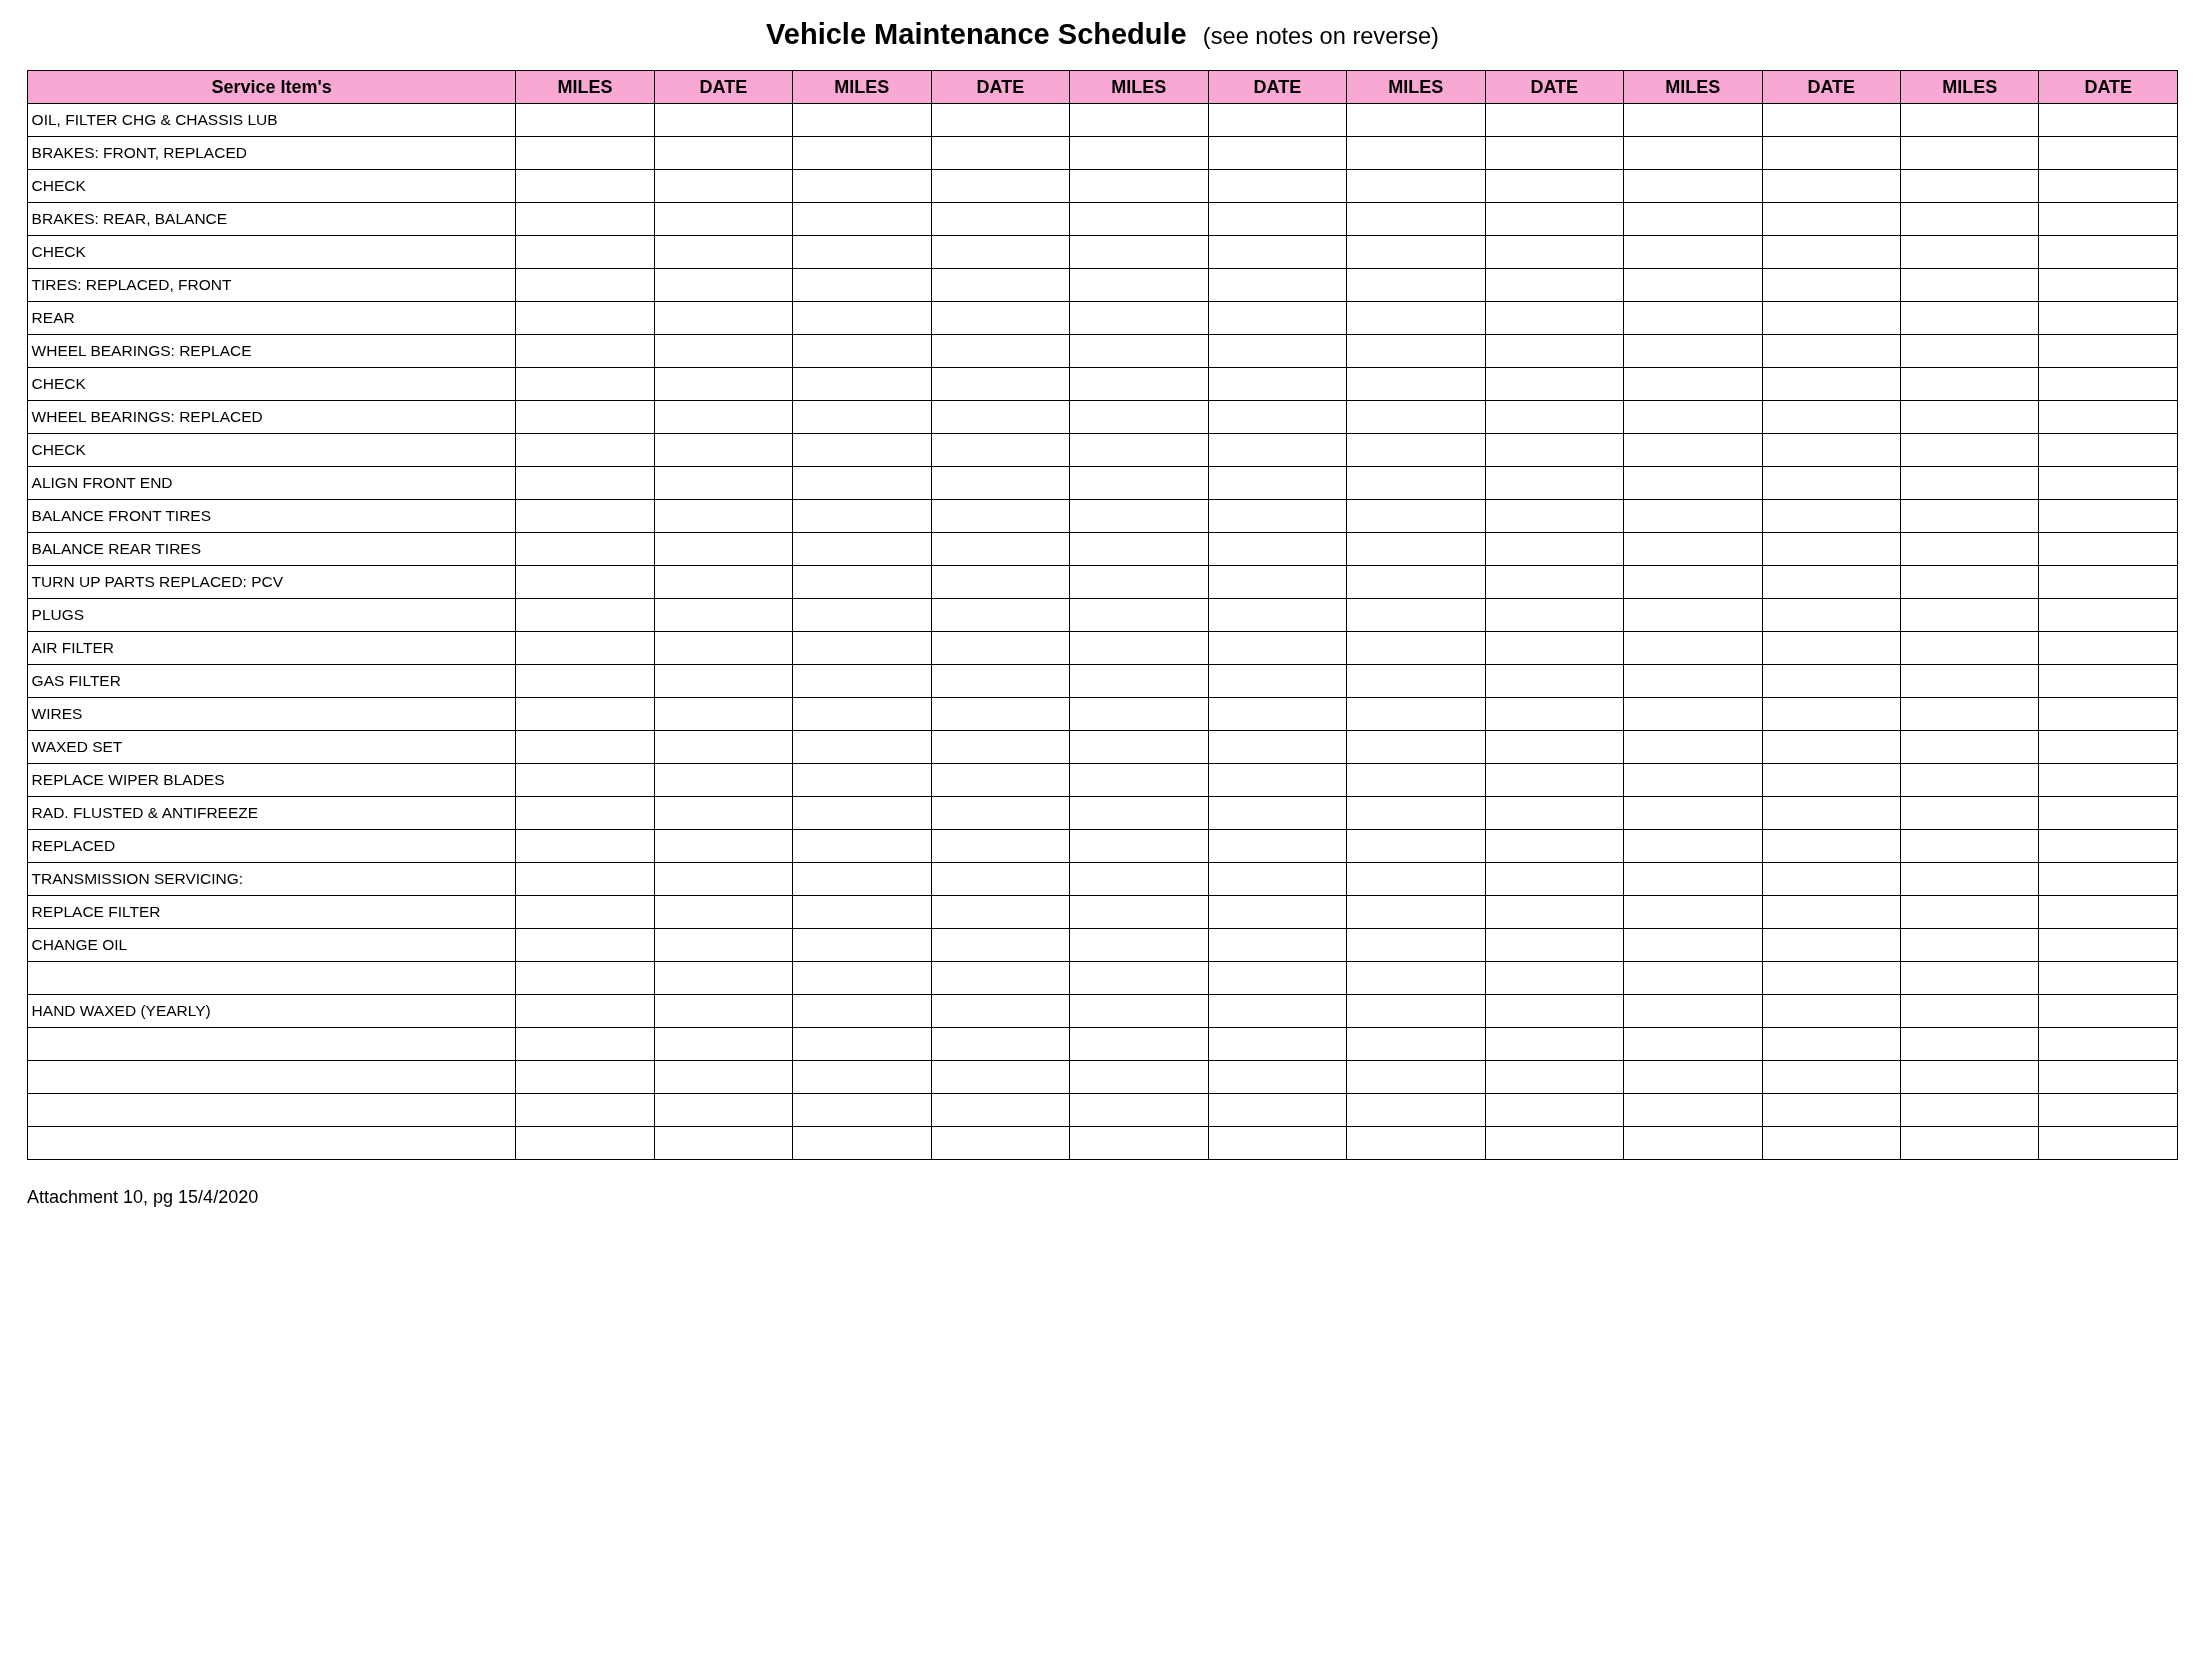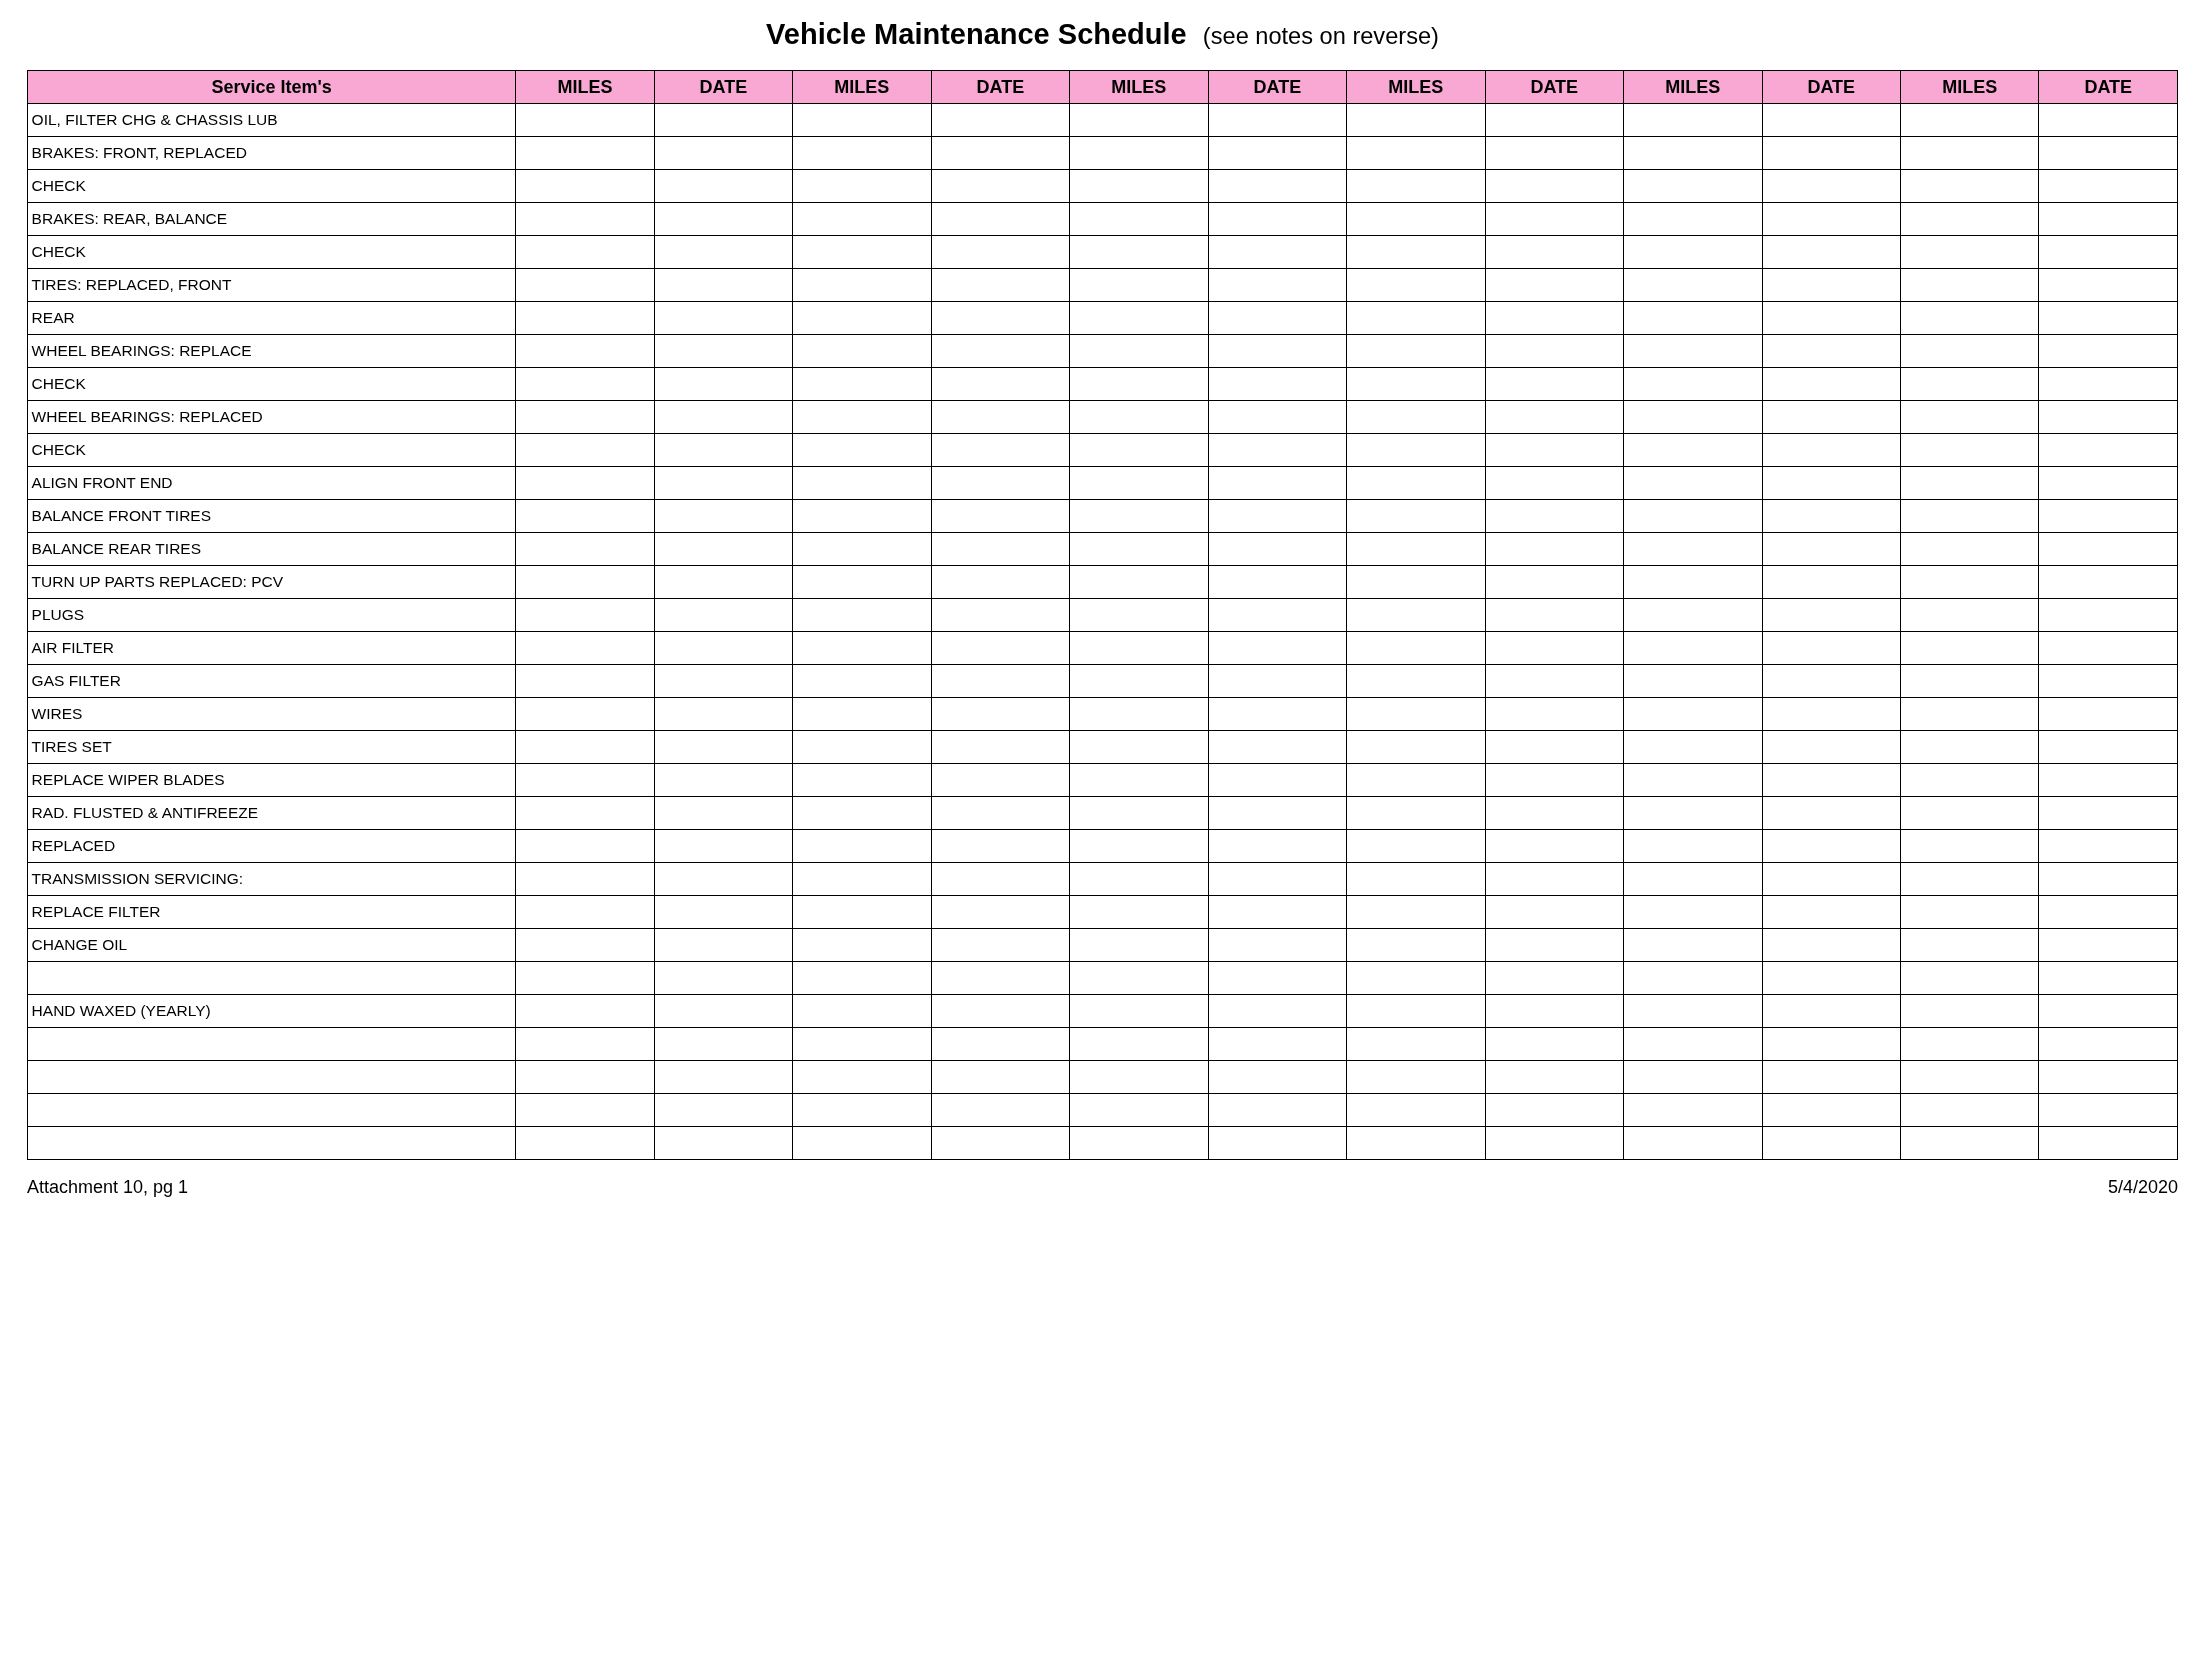--- a/index.html
+++ b/index.html
@@ -51,22 +51,21 @@
     }
     .header-service {
       text-align: center !important;
       font-size: 18px;
     }
     .data-col {
       width: 80px;
     }
     .footer {
       display: flex;
-      justify-content: space-between;
-      margin-top: 17px;
+      margin-top: 27px;
       font-size: 18px;
       font-family: Arial, sans-serif;
     }
   </style>
 </head>
 <body>
 
 <div class="page-title">
   <span>Vehicle Maintenance Schedule</span>
   &nbsp;<span class="subtitle">(see notes on reverse)</span>
@@ -370,21 +369,21 @@
         <td class="data-col"></td>
         <td class="data-col"></td>
         <td class="data-col"></td>
         <td class="data-col"></td>
         <td class="data-col"></td>
         <td class="data-col"></td>
         <td class="data-col"></td>
         <td class="data-col"></td>
       </tr>
       <tr>
-        <td class="service-col">TIRES SET</td>
+        <td class="service-col">WAXED SET</td>
         <td class="data-col"></td>
         <td class="data-col"></td>
         <td class="data-col"></td>
         <td class="data-col"></td>
         <td class="data-col"></td>
         <td class="data-col"></td>
         <td class="data-col"></td>
         <td class="data-col"></td>
         <td class="data-col"></td>
         <td class="data-col"></td>

